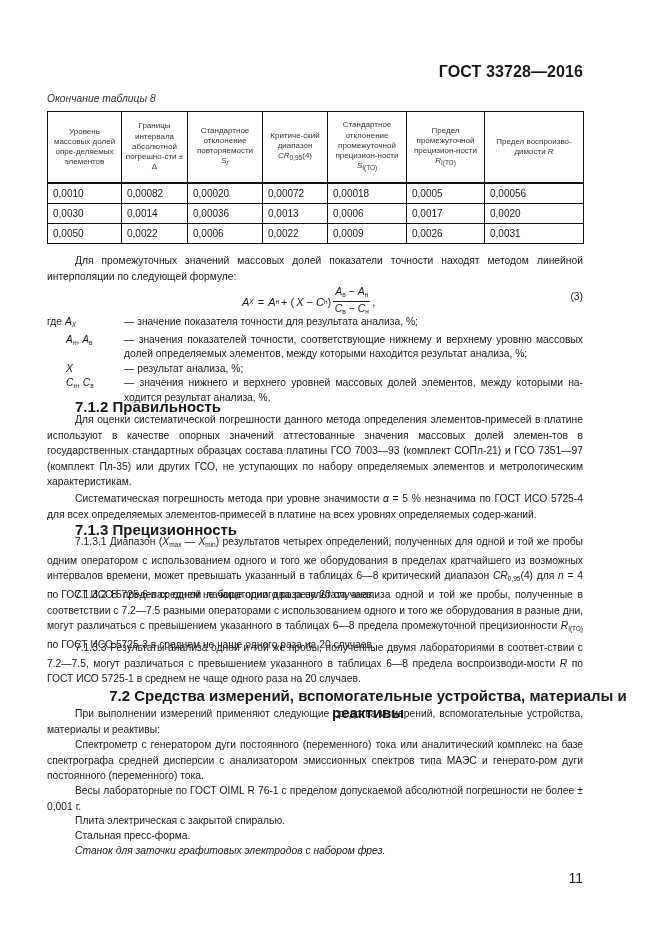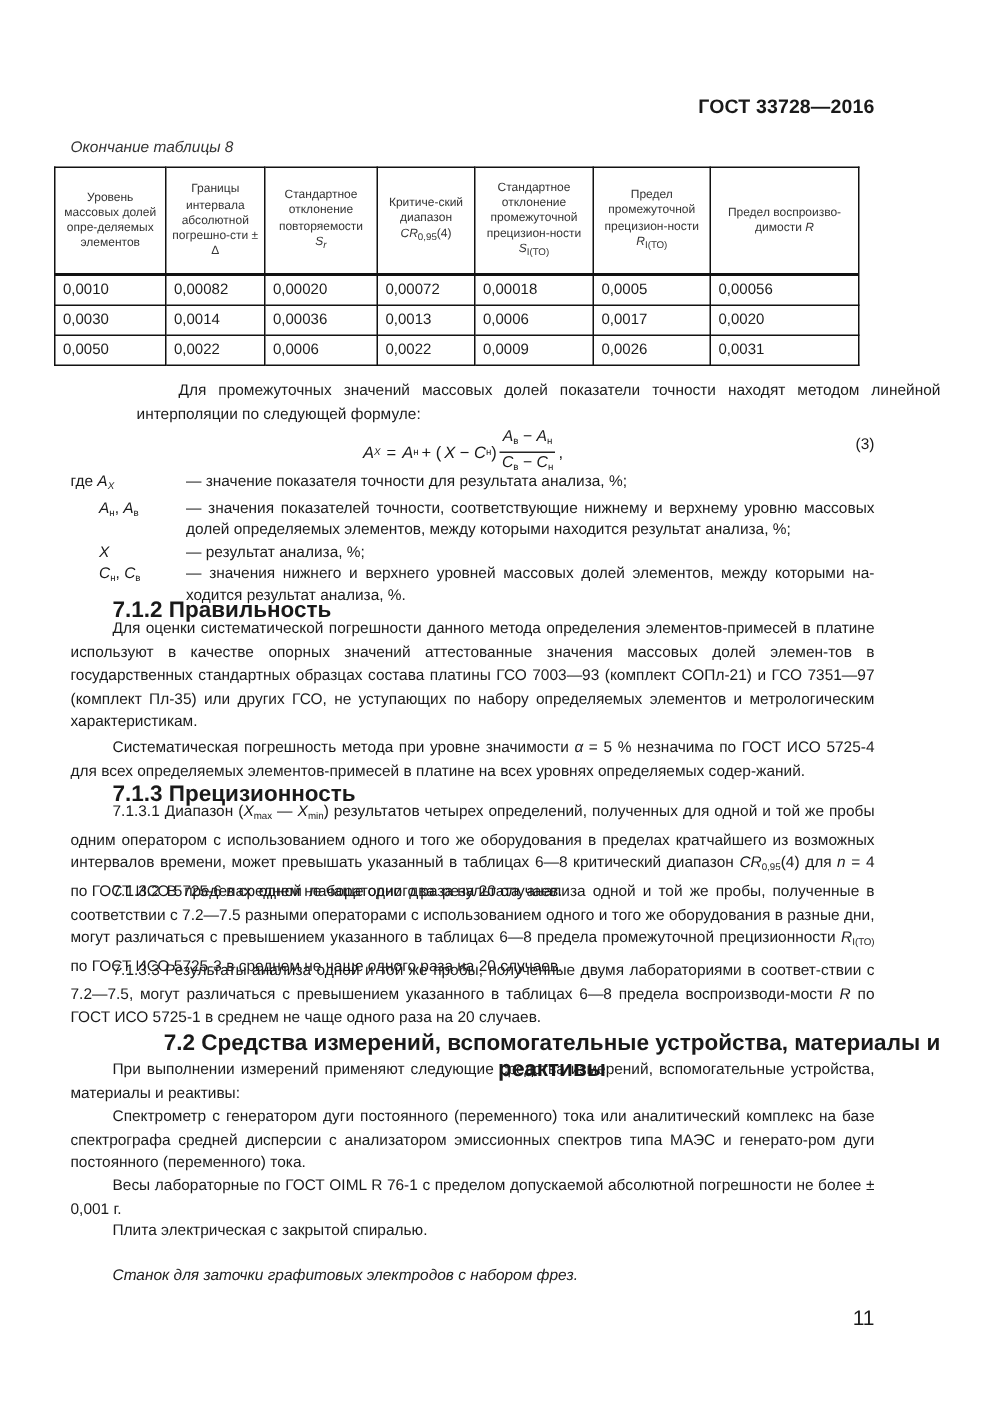--- a/index.html
+++ b/index.html
@@ -1,22 +1,22 @@
 <!DOCTYPE html>
 <html><head>
   <meta charset="utf-8">
   <style>
     html, body { margin: 0; padding: 0; background: #ffffff; }
     body { width: 661px; height: 935px; position: relative; overflow: hidden;
            font-family: "Liberation Sans", sans-serif; color: #1a1a1a; }
     .page { position: absolute; left: 0; top: 0; width: 661px; height: 935px; }
-    .doc-header { position: absolute; top: 63px; right: 78px; font-weight: bold; font-size: 13px; letter-spacing: 0.1px; }
+    .doc-header { position: absolute; top: 63px; right: 78px; font-weight: bold; font-size: 16px; letter-spacing: 0.1px; }
     .table-caption { position: absolute; top: 93px; left: 47px; font-style: italic; font-size: 10.3px; color: #333; }
 
-    table.t8 { position: absolute; left: 36px; top: 111px; border-collapse: collapse; width: 536px; table-layout: fixed; }
+    table.t8 { position: absolute; left: 47px; top: 111px; border-collapse: collapse; width: 536px; table-layout: fixed; }
     table.t8 th, table.t8 td { border: 1px solid #111; font-size: 10px; padding: 0 5px; }
     table.t8 th { font-weight: normal; font-size: 8px; line-height: 10.2px; text-align: center; color: #333; height: 66px; vertical-align: middle; padding: 2px 3px; }
     table.t8 thead tr { border-bottom: 2px solid #111; }
     table.t8 td { height: 19px; text-align: left; }
     .sub { font-size: 6.5px; vertical-align: -2px; }
     .ital { font-style: italic; }
 
     .p { position: absolute; left: 47px; width: 536px; font-size: 10.3px; line-height: 15.6px; text-align: justify; }
     .indent { text-indent: 28px; }
     .formula { position: absolute; top: 285px; left: 242px; font-size: 11px; font-style: italic; display: flex; align-items: center; }
@@ -88,21 +88,21 @@
         <td>0,0022</td>
         <td>0,0006</td>
         <td>0,0022</td>
         <td>0,0009</td>
         <td>0,0026</td>
         <td>0,0031</td>
       </tr>
     </tbody>
   </table>
 
-  <div class="p indent" style="top:253px;margin-left:44px;">Для промежуточных значений массовых долей показатели точности находят методом линейной интерполяции по следующей формуле:</div>
+  <div class="p indent" style="top:253px;">Для промежуточных значений массовых долей показатели точности находят методом линейной интерполяции по следующей формуле:</div>
 
   <div class="formula">
     <span>A</span>
       <span class="sub">X</span>
     <span class="up" style="margin:0 4px">=</span>
     <span>A</span>
       <span class="sub up">н</span>
     <span class="up" style="margin:0 2px">+ (</span>
     <span>X</span>
     <span class="up" style="margin:0 3px">−</span>
@@ -143,16 +143,17 @@
   <div class="h" style="top:521px;text-align:right;">7.1.3 Прецизионность</div>
   <div class="p indent" style="top:534px;"><span>7.1.3.1 Диапазон (</span><span class="ital">X</span><span class="sub">max</span><span> — </span><span class="ital">X</span><span class="sub">min</span><span>) результатов четырех определений, полученных для одной и той же пробы одним оператором с использованием одного и того же оборудования в пределах кратчайшего из возможных интервалов времени, может превышать указанный в таблицах 6—8 критический диапазон </span><span class="ital">CR</span><span class="sub">0,95</span><span>(4) для </span><span class="ital">n</span><span> = 4 по ГОСТ ИСО 5725-6 в среднем не чаще одного раза на 20 случаев.</span></div>
   <div class="p indent" style="top:587px;"><span>7.1.3.2 В пределах одной лаборатории два результата анализа одной и той же пробы, полученные в соответствии с 7.2—7.5 разными операторами с использованием одного и того же оборудования в разные дни, могут различаться с превышением указанного в таблицах 6—8 предела промежуточной прецизионности </span><span class="ital">R</span><span class="sub">I(ТО)</span><span> по ГОСТ ИСО 5725-3 в среднем не чаще одного раза на 20 случаев.</span></div>
   <div class="p indent" style="top:640px;"><span>7.1.3.3 Результаты анализа одной и той же пробы, полученные двумя лабораториями в соответ-ствии с 7.2—7.5, могут различаться с превышением указанного в таблицах 6—8 предела воспроизводи-мости </span><span class="ital">R</span><span> по ГОСТ ИСО 5725-1 в среднем не чаще одного раза на 20 случаев.</span></div>
 
   <div class="h" style="top:687px;text-align:center;">7.2 Средства измерений, вспомогательные устройства, материалы и реактивы</div>
   <div class="p indent" style="top:706px;">При выполнении измерений применяют следующие средства измерений, вспомогательные устройства, материалы и реактивы:</div>
   <div class="p indent" style="top:737px;">Спектрометр с генератором дуги постоянного (переменного) тока или аналитический комплекс на базе спектрографа средней дисперсии с анализатором эмиссионных спектров типа МАЭС и генерато-ром дуги постоянного (переменного) тока.</div>
   <div class="p indent" style="top:783px;">Весы лабораторные по ГОСТ OIML R 76-1 с пределом допускаемой абсолютной погрешности не более ± 0,001 г.</div>
   <div class="p indent" style="top:813px;">Плита электрическая с закрытой спиралью.</div>
+  <div class="p indent" style="top:828px;">Стальная пресс-форма.</div>
   <div class="p indent" style="top:843px;font-style:italic;">Станок для заточки графитовых электродов с набором фрез.</div>
 
   <div class="pagenum" style="top:870px;">11</div>
 </div>
 
 </body></html>

